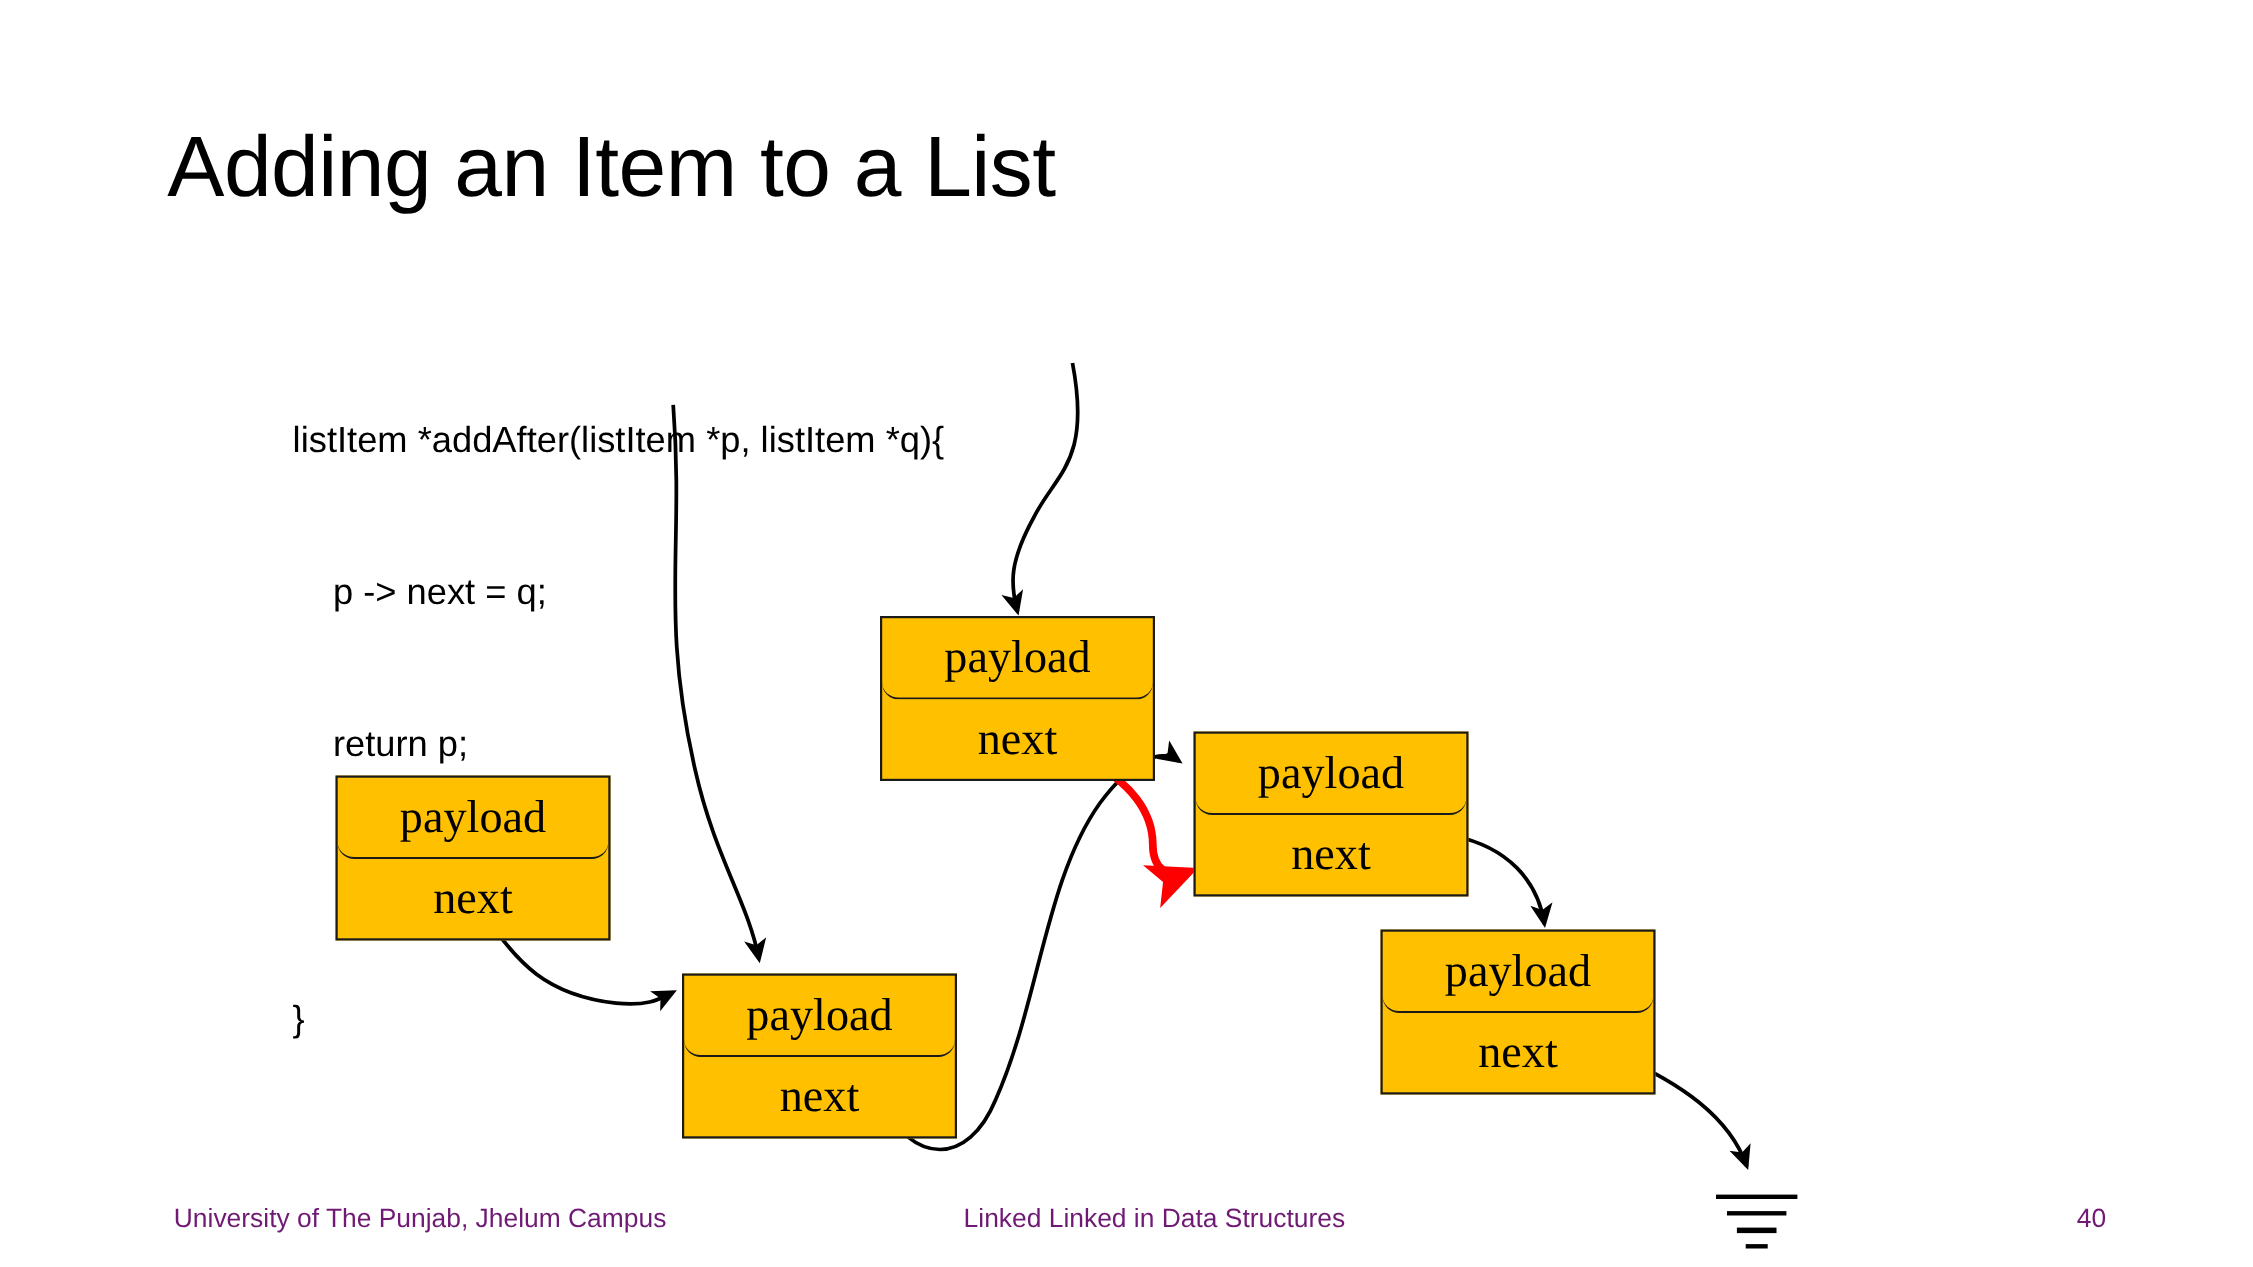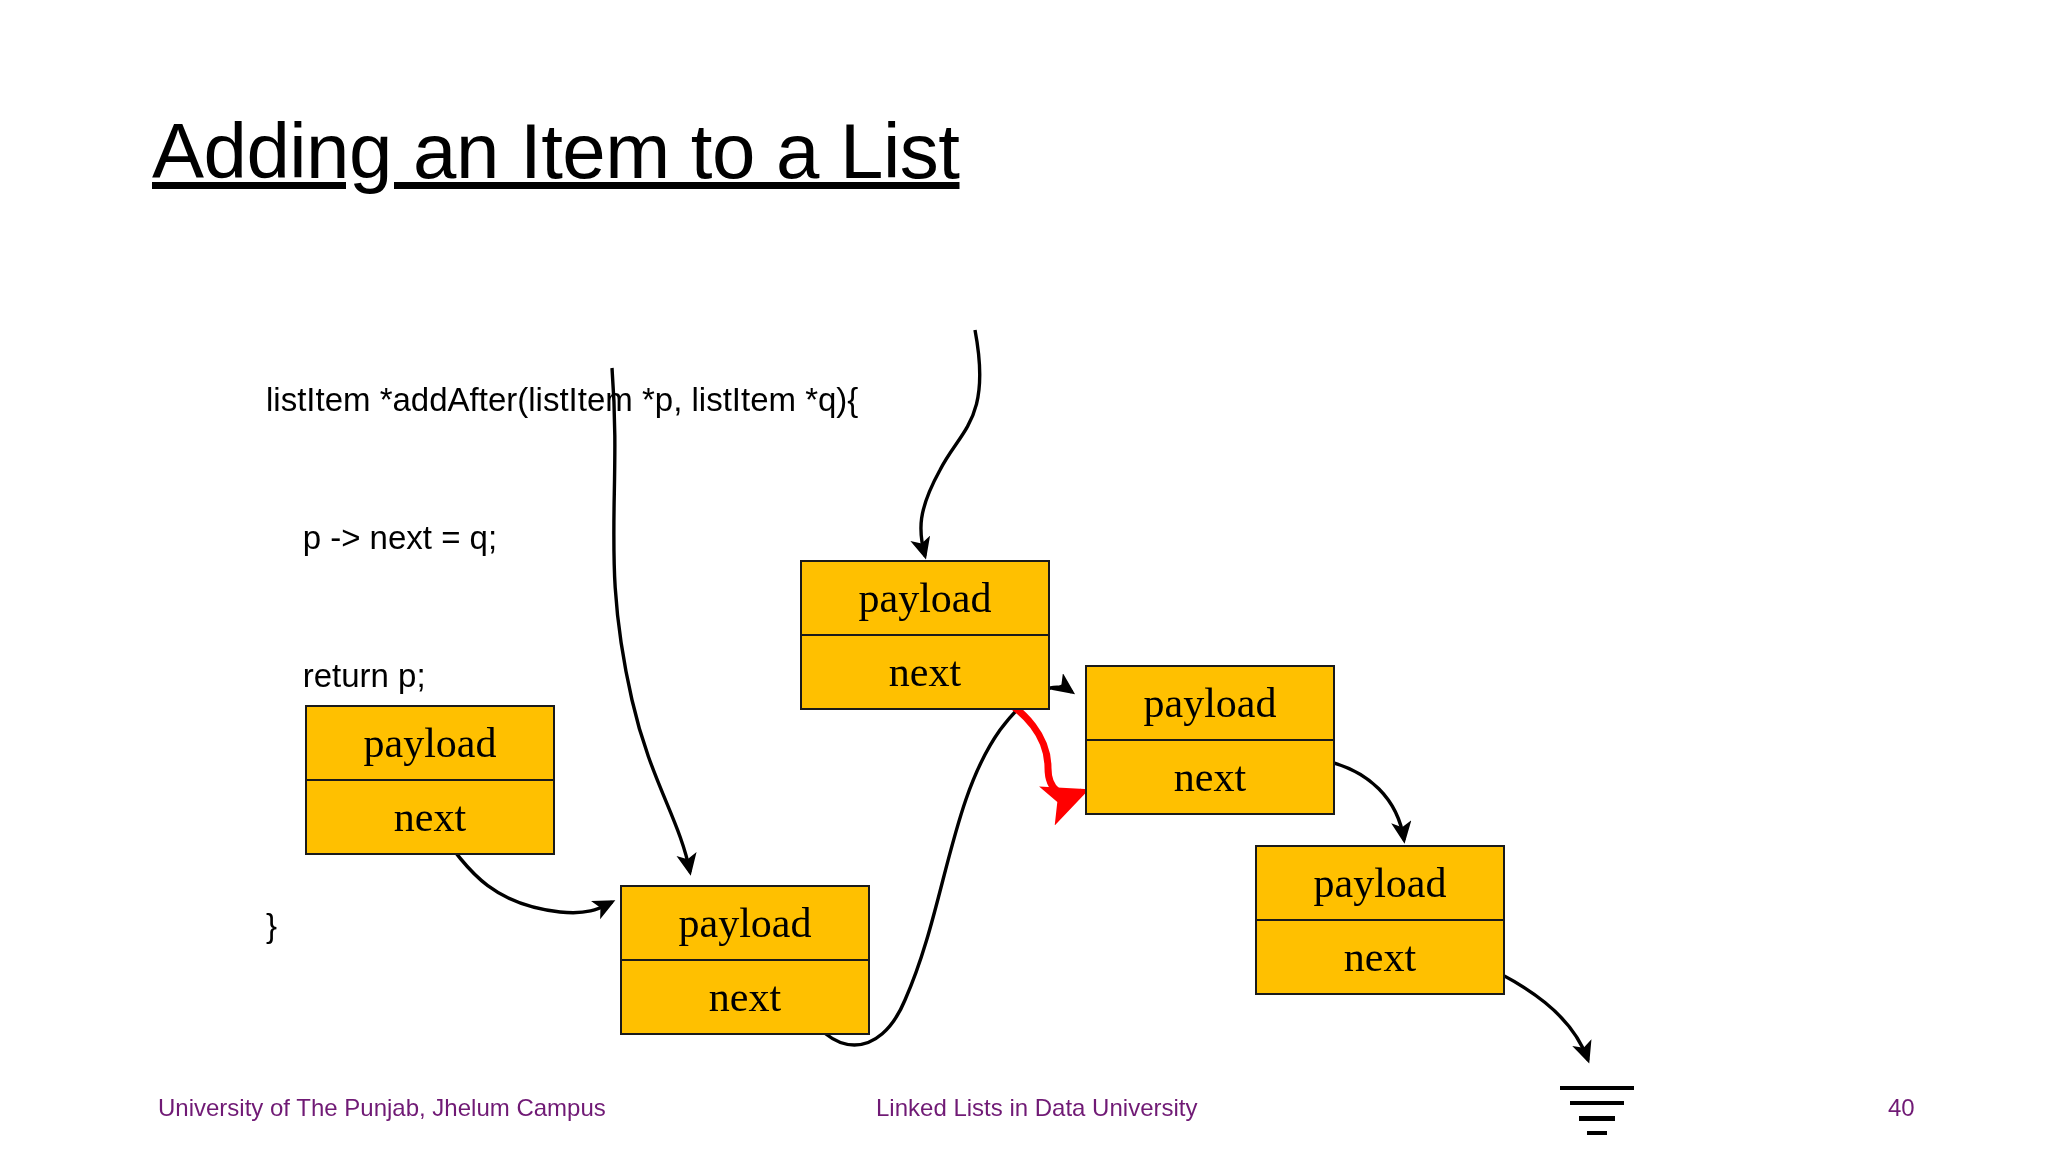--- a/index.html
+++ b/index.html
@@ -24,21 +24,20 @@
     left: 152px;
     top: 108px;
     width: 1500px;
     font-family: "Liberation Sans", sans-serif;
     font-size: 78px;
     font-weight: 400;
     letter-spacing: -0.5px;
     color: #000000;
     line-height: 1.12;
     white-space: nowrap;
-    text-decoration: underline;
   }
 
   
   #code-block {
     position: absolute;
     left: 266px;
     top: 285px;
     font-family: "Liberation Sans", sans-serif;
     font-size: 33px;
     color: #000000;
@@ -66,20 +65,21 @@
     display: flex;
     align-items: center;
     justify-content: center;
     font-family: "Liberation Serif", serif;
     font-size: 42px;
     color: #000000;
     line-height: 1;
   }
   .node .cell.payload-cell {
     border-bottom: 2px solid #1a1a1a;
+    border-radius: 15px;
   }
 
   
   #ground-symbol {
     position: absolute;
     left: 1552px;
     top: 1086px;
     width: 90px;
     height: 62px;
   }
@@ -182,16 +182,16 @@
   </div>
 
   <div id="ground-symbol">
     <span class="bar b1"></span>
     <span class="bar b2"></span>
     <span class="bar b3"></span>
     <span class="bar b4"></span>
   </div>
 
   <div class="footer-text" id="footer-left">University of The Punjab, Jhelum Campus</div>
-  <div class="footer-text" id="footer-center">Linked Lists in Data University</div>
+  <div class="footer-text" id="footer-center">Linked Linked in Data Structures</div>
   <div class="footer-text" id="footer-number">40</div>
 
 </div>
 
 </body></html>

